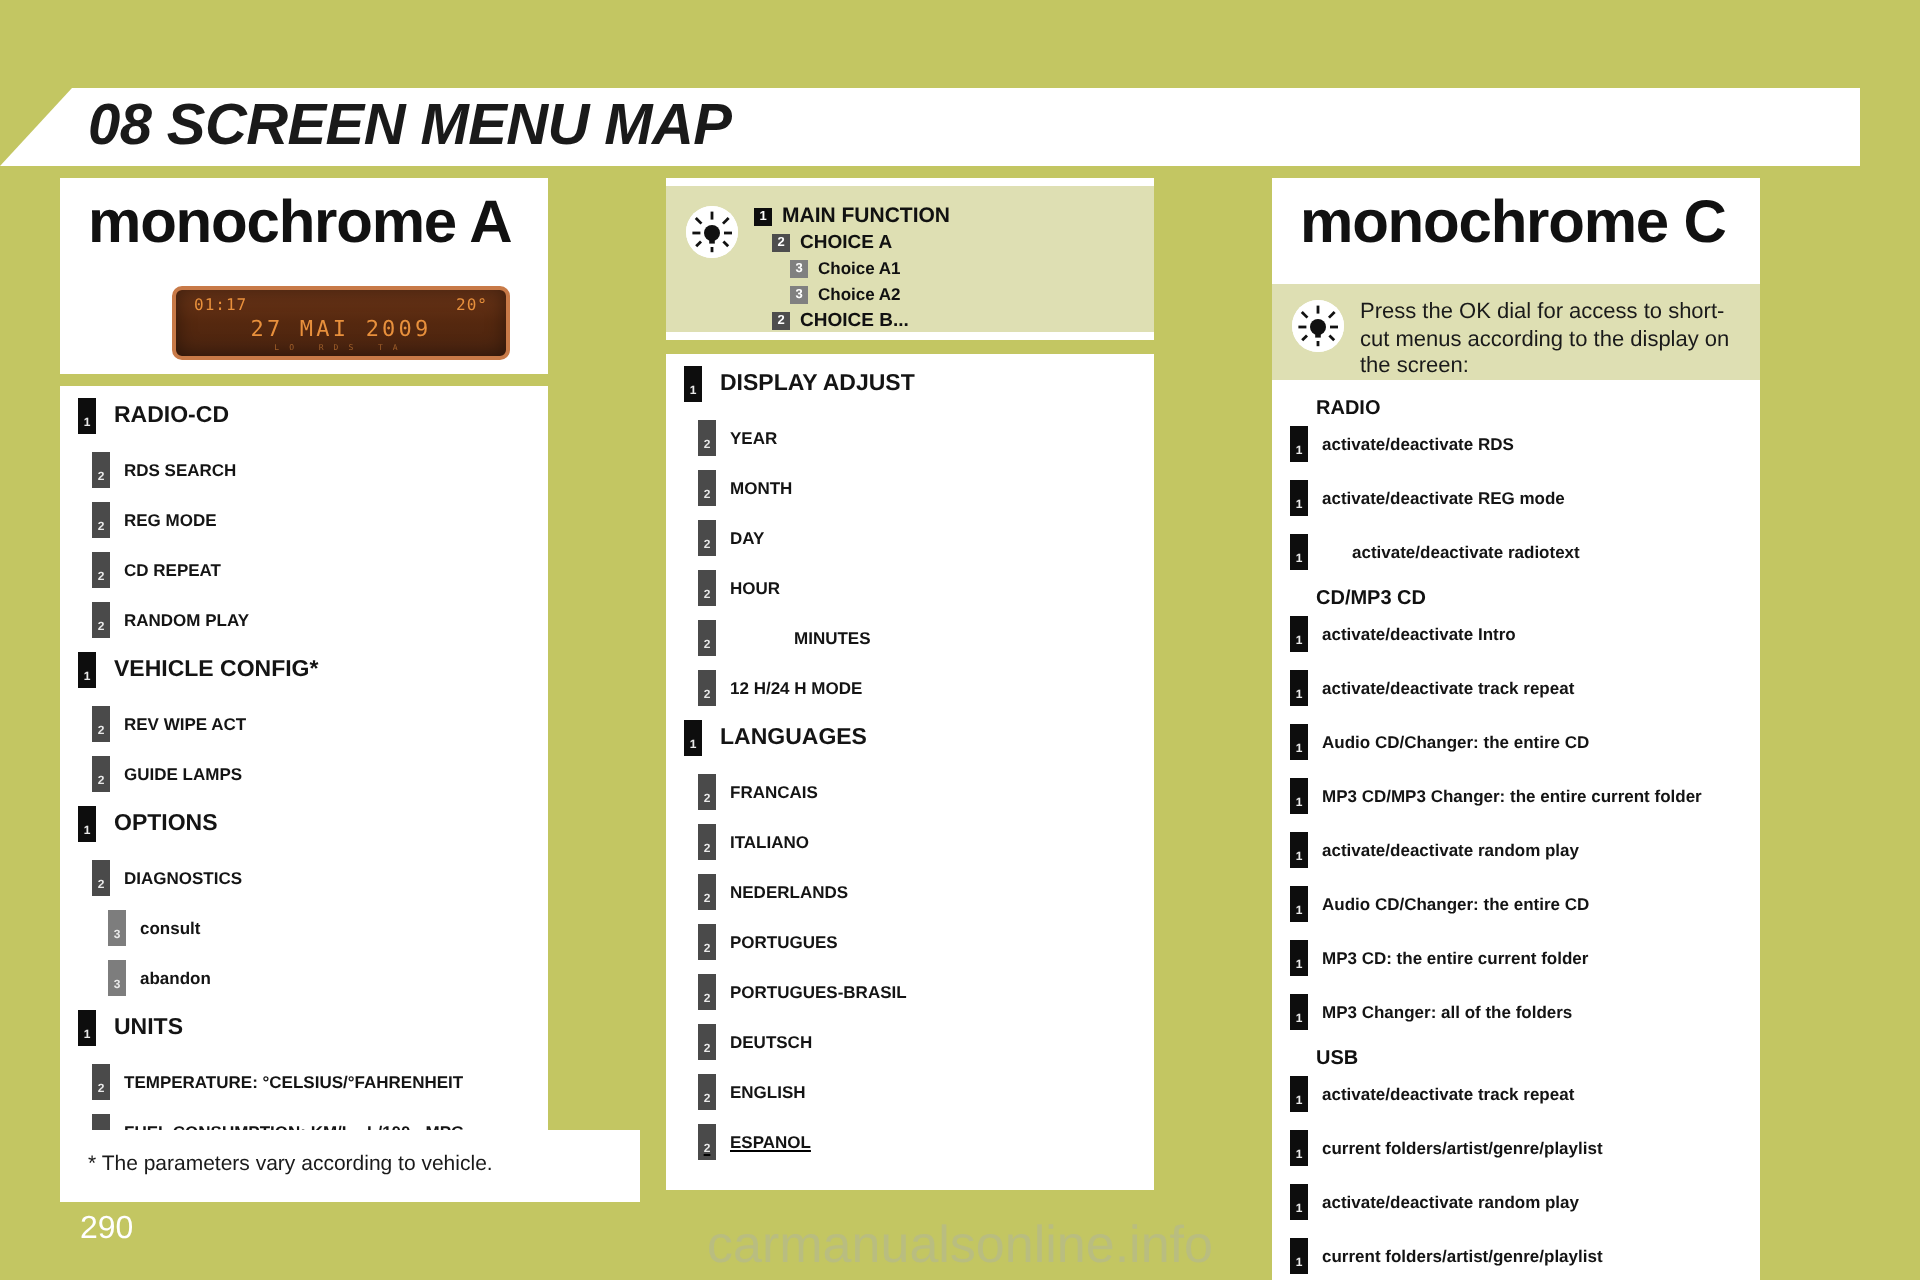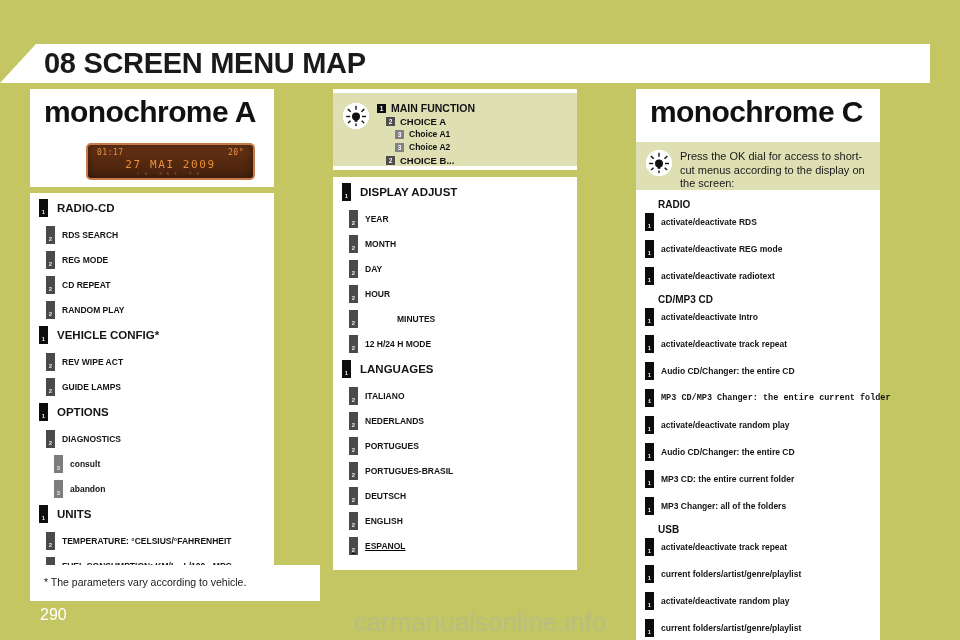--- a/index.html
+++ b/index.html
@@ -17,20 +17,21 @@
 
   
   #title-banner {
     position: absolute;
     left: 36px;
     top: 44px;
     width: 894px;
     height: 39px;
     background: #ffffff;
     box-sizing: border-box;
+    font-style: italic;
   }
   #title-banner:before {
     content: "";
     position: absolute;
     left: -36px;
     top: 0;
     width: 0;
     height: 0;
     border-style: solid;
     border-width: 0 0 39px 36px;
@@ -452,20 +453,24 @@
       <div class="menu-item lvl2" style="margin-bottom: 7px;">
         <span class="badge lv2">2</span>
         <span class="mtext">12 H/24 H MODE</span>
       </div>
       <div class="menu-item lvl1" style="margin-bottom: 9px;">
         <span class="badge lv1">1</span>
         <span class="mtext">LANGUAGES</span>
       </div>
       <div class="menu-item lvl2" style="margin-bottom: 7px;">
         <span class="badge lv2">2</span>
+        <span class="mtext">FRANCAIS</span>
+      </div>
+      <div class="menu-item lvl2" style="margin-bottom: 7px;">
+        <span class="badge lv2">2</span>
         <span class="mtext">ITALIANO</span>
       </div>
       <div class="menu-item lvl2" style="margin-bottom: 7px;">
         <span class="badge lv2">2</span>
         <span class="mtext">NEDERLANDS</span>
       </div>
       <div class="menu-item lvl2" style="margin-bottom: 7px;">
         <span class="badge lv2">2</span>
         <span class="mtext">PORTUGUES</span>
       </div>
@@ -516,38 +521,38 @@
   <div class="panel menu-panel cmenu" id="menu-c">
       <div class="group-head">RADIO</div>
       <div class="menu-item" style="margin-bottom: 9px;">
         <span class="badge lv1">1</span>
         <span class="mtext">activate/deactivate RDS</span>
       </div>
       <div class="menu-item" style="margin-bottom: 9px;">
         <span class="badge lv1">1</span>
         <span class="mtext">activate/deactivate REG mode</span>
       </div>
-      <div class="menu-item" style="margin-bottom: 9px;">
+      <div class="menu-item" style="margin-bottom: 9px; gap: 15px;">
         <span class="badge lv1">1</span>
         <span class="mtext">activate/deactivate radiotext</span>
       </div>
       <div class="group-head">CD/MP3 CD</div>
       <div class="menu-item" style="margin-bottom: 9px;">
         <span class="badge lv1">1</span>
         <span class="mtext">activate/deactivate Intro</span>
       </div>
       <div class="menu-item" style="margin-bottom: 9px;">
         <span class="badge lv1">1</span>
         <span class="mtext">activate/deactivate track repeat</span>
       </div>
       <div class="menu-item" style="margin-bottom: 9px;">
         <span class="badge lv1">1</span>
         <span class="mtext">Audio CD/Changer: the entire CD</span>
       </div>
-      <div class="menu-item" style="margin-bottom: 9px; font-family: Liberation Mono, monospace;">
+      <div class="menu-item" style="margin-bottom: 9px;">
         <span class="badge lv1">1</span>
         <span class="mtext">MP3 CD/MP3 Changer: the entire current folder</span>
       </div>
       <div class="menu-item" style="margin-bottom: 9px;">
         <span class="badge lv1">1</span>
         <span class="mtext">activate/deactivate random play</span>
       </div>
       <div class="menu-item" style="margin-bottom: 9px;">
         <span class="badge lv1">1</span>
         <span class="mtext">Audio CD/Changer: the entire CD</span>

